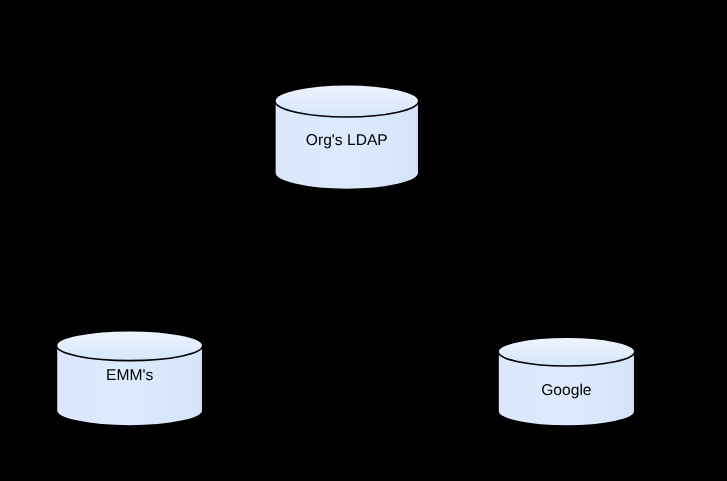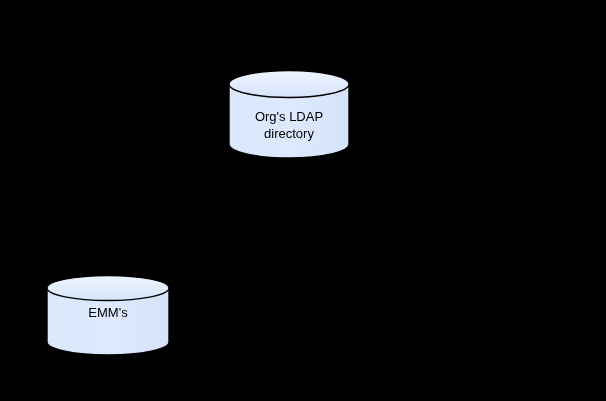--- a/index.html
+++ b/index.html
@@ -72,21 +72,20 @@
           <stop offset="0%" stop-color="#dbe8fc"></stop>
           <stop offset="55%" stop-color="#dde9fc"></stop>
           <stop offset="100%" stop-color="#d5e3fa"></stop>
         </linearGradient>
       </defs>
       <path d="M1,14 L1,74 A60,14 0 0 0 121,74 L121,14 Z" fill="url(#gradBodyLdap)" stroke="#000000" stroke-width="1.4" stroke-linejoin="round"></path>
       <ellipse cx="61" cy="14" rx="60" ry="13.5" fill="url(#gradTopLdap)" stroke="#000000" stroke-width="1.4"></ellipse>
     </svg>
     <div class="node-label">
       <span class="lbl-line">Org's LDAP</span>
-      <span class="lbl-line">directory</span>
     </div>
   </div>
 
   <div class="node" id="node-emm">
     <svg width="124" height="80" viewBox="0 0 124 80">
       <defs>
         <linearGradient id="gradTopEmm" x1="0" y1="0" x2="0" y2="1">
           <stop offset="0%" stop-color="#eef4fe"></stop>
           <stop offset="100%" stop-color="#d6e5fb"></stop>
         </linearGradient>
@@ -97,14 +96,34 @@
         </linearGradient>
       </defs>
       <path d="M1,13 L1,67 A61,13 0 0 0 123,67 L123,13 Z" fill="url(#gradBodyEmm)" stroke="#000000" stroke-width="1.4" stroke-linejoin="round"></path>
       <ellipse cx="62" cy="13" rx="61" ry="12.5" fill="url(#gradTopEmm)" stroke="#000000" stroke-width="1.4"></ellipse>
     </svg>
     <div class="node-label">
       <span class="lbl-line">EMM's</span>
     </div>
   </div>
 
+  <div class="node" id="node-google">
+    <svg width="116" height="75" viewBox="0 0 116 75">
+      <defs>
+        <linearGradient id="gradTopGoogle" x1="0" y1="0" x2="0" y2="1">
+          <stop offset="0%" stop-color="#eef4fe"></stop>
+          <stop offset="100%" stop-color="#d6e5fb"></stop>
+        </linearGradient>
+        <linearGradient id="gradBodyGoogle" x1="0" y1="0" x2="1" y2="0">
+          <stop offset="0%" stop-color="#dbe8fc"></stop>
+          <stop offset="55%" stop-color="#dde9fc"></stop>
+          <stop offset="100%" stop-color="#d5e3fa"></stop>
+        </linearGradient>
+      </defs>
+      <path d="M1,13 L1,63 A57,12 0 0 0 115,63 L115,13 Z" fill="url(#gradBodyGoogle)" stroke="#000000" stroke-width="1.4" stroke-linejoin="round"></path>
+      <ellipse cx="58" cy="13" rx="57" ry="12" fill="url(#gradTopGoogle)" stroke="#000000" stroke-width="1.4"></ellipse>
+    </svg>
+    <div class="node-label">
+      <span class="lbl-line">Google</span>
+    </div>
+  </div>
 
 </div>
 
 </body></html>

